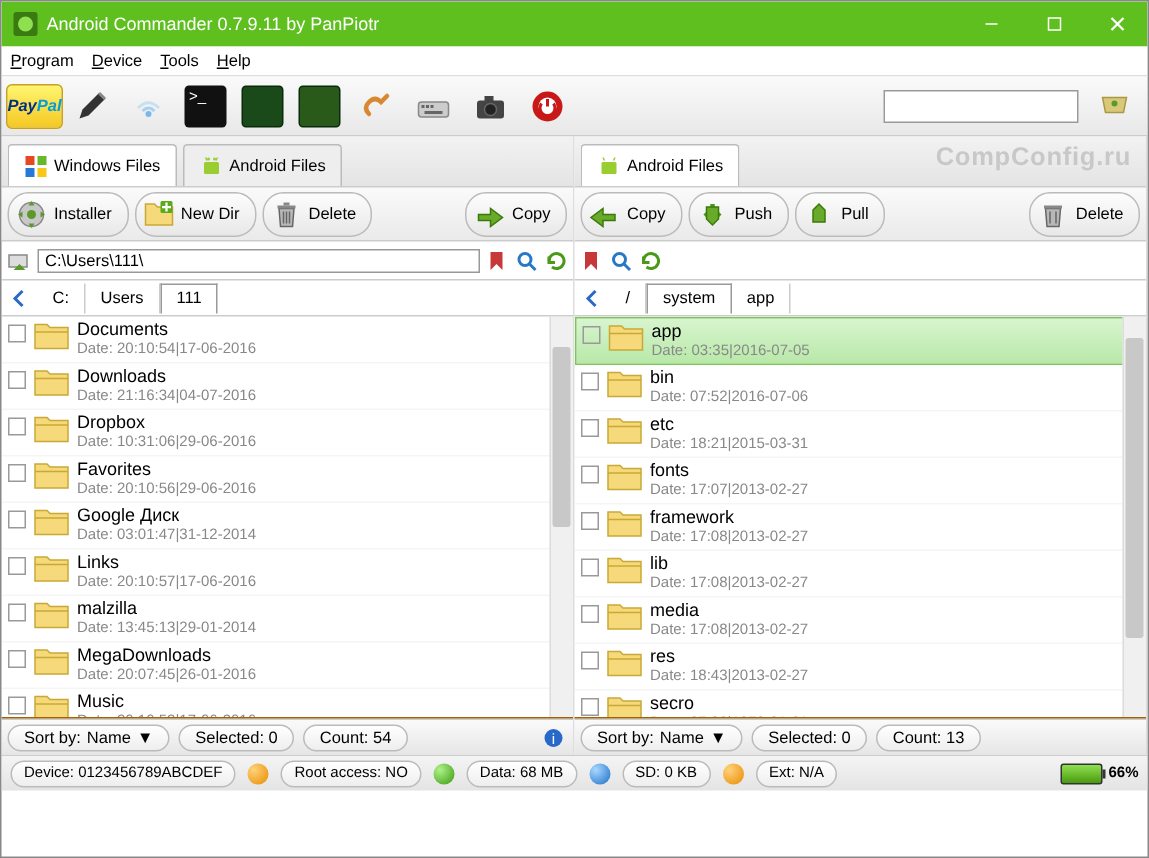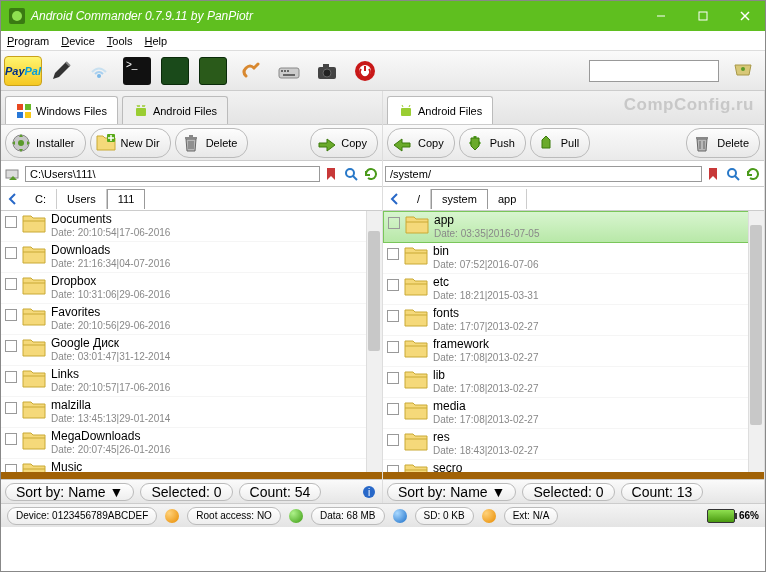--- a/index.html
+++ b/index.html
@@ -1,20 +1,20 @@
 <!DOCTYPE html>
 <html><head>
 <meta charset="utf-8">
 <style>
 * { box-sizing: border-box; margin: 0; padding: 0; }
 body { font-family: "Segoe UI", Tahoma, sans-serif; font-size: 11px; background: #fff; width: 766px; height: 572px; overflow: hidden; border: 1px solid #888; }
 .titlebar { height: 30px; background: #5FBF1F; color: #fff; display: flex; align-items: center; padding: 0 8px; }
 .titlebar-icon { width: 16px; height: 16px; background: #3a7a12; border-radius: 2px; margin-right: 6px; position:relative;}
 .titlebar-icon::after{content:"";position:absolute;inset:3px;background:#8fe050;border-radius:50%;}
-.titlebar-title { flex: 1; font-size: 12px; font-style: italic; }
+.titlebar-title { flex: 1; font-size: 12px; }
 .win-btns { display: flex; gap: 18px; }
 .win-btn { width: 24px; height: 24px; display:flex;align-items:center;justify-content:center;color:#fff;cursor:pointer;}
 .win-btn svg{width:10px;height:10px;}
 .menubar { height: 20px; background: #fff; border-bottom: 1px solid #ddd; display: flex; padding: 2px 6px; gap: 12px; align-items:center;}
 .menubar span { cursor:pointer; }
 .menubar span u{text-decoration:underline;}
 .toolbar { height: 40px; background: linear-gradient(#fafafa,#e8e8e8); border-bottom: 1px solid #ccc; display: flex; align-items: center; padding: 2px 4px; gap: 2px; }
 .tool-btn { width: 36px; height: 34px; border: 1px solid transparent; border-radius: 3px; display:flex;align-items:center;justify-content:center;cursor:pointer;}
 .paypal-btn{width:52px;height:30px;background:linear-gradient(#fff570,#f5c822);border:1px solid #c9a11a;border-radius:4px;display:flex;align-items:center;justify-content:center;font-style:italic;font-weight:bold;font-size:11px;color:#003087;}
 .paypal-btn span.p2{color:#009cde;}
@@ -32,30 +32,30 @@
 .action-btn .ic{width:22px;height:22px;display:flex;align-items:center;justify-content:center;}
 .pathbar{height:26px;display:flex;align-items:center;gap:2px;padding:2px;border-bottom:1px solid #ccc;}
 .path-drop{width:20px;height:20px;display:flex;align-items:center;justify-content:center;}
 .path-input{flex:1;height:16px;border:1px solid #999;padding:0 4px;font-size:11px;}
 .path-icons{display:flex;gap:2px;}
 .path-ic{width:18px;height:18px;display:flex;align-items:center;justify-content:center;cursor:pointer;}
 .crumbbar{height:24px;display:flex;align-items:center;border-bottom:1px solid #ccc;gap:0;}
 .back-btn{width:24px;height:20px;display:flex;align-items:center;justify-content:center;cursor:pointer;}
 .crumb{height:20px;padding:2px 10px;border-right:1px solid #ccc;cursor:pointer;display:flex;align-items:center;}
 .crumb.active{background:#fff;border:1px solid #999;border-bottom:none;}
-.filelist{flex:1;overflow-y:auto;border-bottom:7px solid #a16207;background:#fff;position:relative;}
+.filelist{flex:1;overflow-y:auto;border-bottom:1px solid #a16207;background:#fff;position:relative;}
 .file-row{display:flex;align-items:flex-start;padding:2px 4px;gap:4px;border-bottom:1px solid #f5f5f5;}
 .file-row.selected{background:linear-gradient(#d8f5cf,#b8e8a8);border:1px solid #7ac65a;}
 .file-chk{width:12px;height:12px;border:1px solid #999;margin-top:3px;flex-shrink:0;}
 .folder-icon{width:26px;height:22px;flex-shrink:0;}
 .file-info{flex:1;line-height:13px;}
 .file-name{font-size:12px;color:#000;}
 .file-date{font-size:10px;color:#888;}
 .sortbar{height:24px;background:linear-gradient(#fafafa,#e6e6e6);border-top:1px solid #ccc;display:flex;align-items:center;gap:6px;padding:0 4px;}
-.pill{height:18px;border:1px solid #bbb;border-radius:9px;background:linear-gradient(#fff,#eee);padding:0 10px;display:flex;align-items:center;font-size:14px;gap:4px;}
+.pill{height:18px;border:1px solid #bbb;border-radius:9px;background:linear-gradient(#fff,#eee);padding:0 10px;display:flex;align-items:center;font-size:11px;gap:4px;}
 .statusbar{height:24px;background:linear-gradient(#f4f4f4,#e4e4e4);border-top:1px solid #ccc;display:flex;align-items:center;padding:0 6px;gap:8px;font-size:10px;}
 .status-seg{display:flex;align-items:center;gap:4px;height:18px;border:1px solid #bbb;border-radius:9px;background:linear-gradient(#fff,#eee);padding:0 8px;}
 .dot{width:14px;height:14px;border-radius:50%;}
 .dot.orange{background:radial-gradient(circle at 30% 30%,#ffd27a,#e88b00);}
 .dot.green{background:radial-gradient(circle at 30% 30%,#aef28a,#3a9a10);}
 .dot.blue{background:radial-gradient(circle at 30% 30%,#a8d8ff,#1a6ec8);}
 .folder-svg{fill:#f5d97a;stroke:#c9a935;stroke-width:1;}
 .scrollhint{position:absolute;right:0;top:0;bottom:0;width:16px;background:#f0f0f0;border-left:1px solid #ddd;}
 .scrollthumb{position:absolute;right:2px;width:12px;background:#c8c8c8;border-radius:2px;}
 .battery{width:28px;height:14px;border:1px solid #333;border-radius:2px;position:relative;background:linear-gradient(#8fe050,#4a9a10);}
@@ -436,21 +436,20 @@
               <path d="M6 7 L16 7 L15 19 L7 19 Z" fill="#b8b8b8" stroke="#666"></path>
               <rect x="5" y="5" width="12" height="2" fill="#888"></rect>
               <line x1="9" y1="9" x2="9" y2="17" stroke="#666"></line>
               <line x1="13" y1="9" x2="13" y2="17" stroke="#666"></line>
             </svg>
           </span>
           <span>Delete</span>
         </div>
     </div>
     <div class="pathbar">
-      <input class="path-input" value="/system/" style="">
       <div class="path-icons">
         <div class="path-ic">
             <svg width="14" height="14" viewBox="0 0 14 14">
               <path d="M3 1 L11 1 L11 13 L7 9 L3 13 Z" fill="#c83838"></path>
             </svg>
           </div>
         <div class="path-ic">
             <svg width="14" height="14" viewBox="0 0 14 14">
               <circle cx="6" cy="6" r="4" fill="none" stroke="#2878c8" stroke-width="2"></circle>
               <line x1="9" y1="9" x2="13" y2="13" stroke="#2878c8" stroke-width="2"></line>

